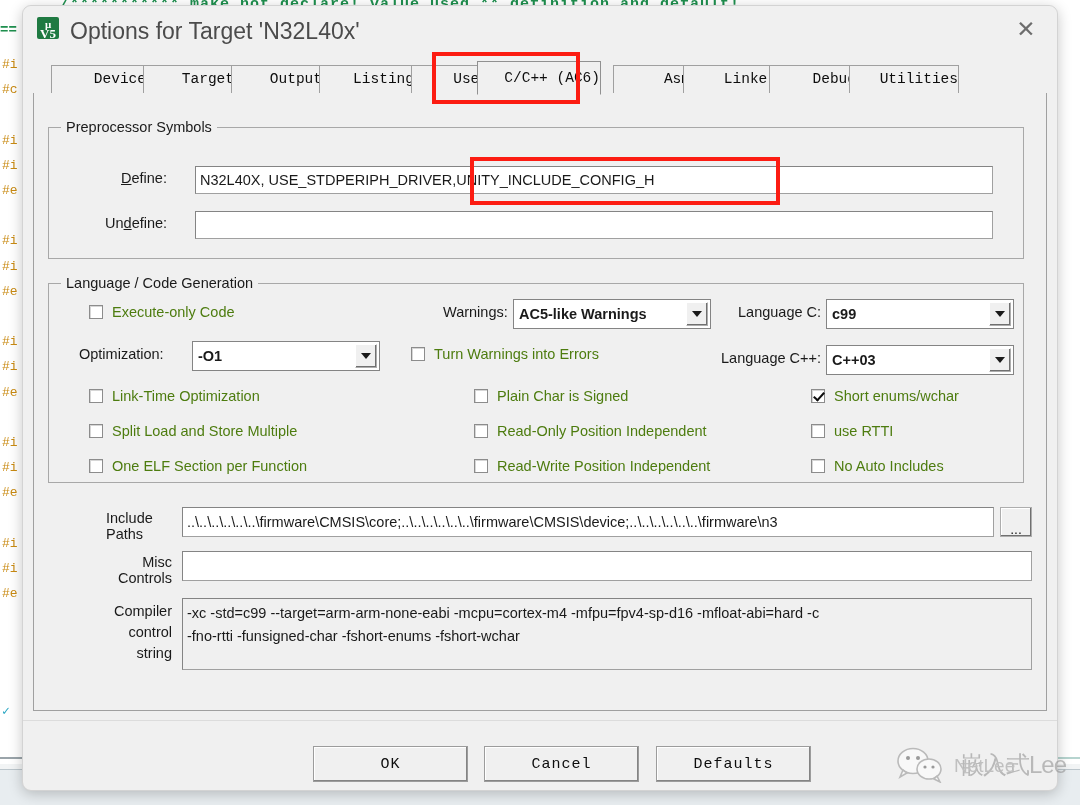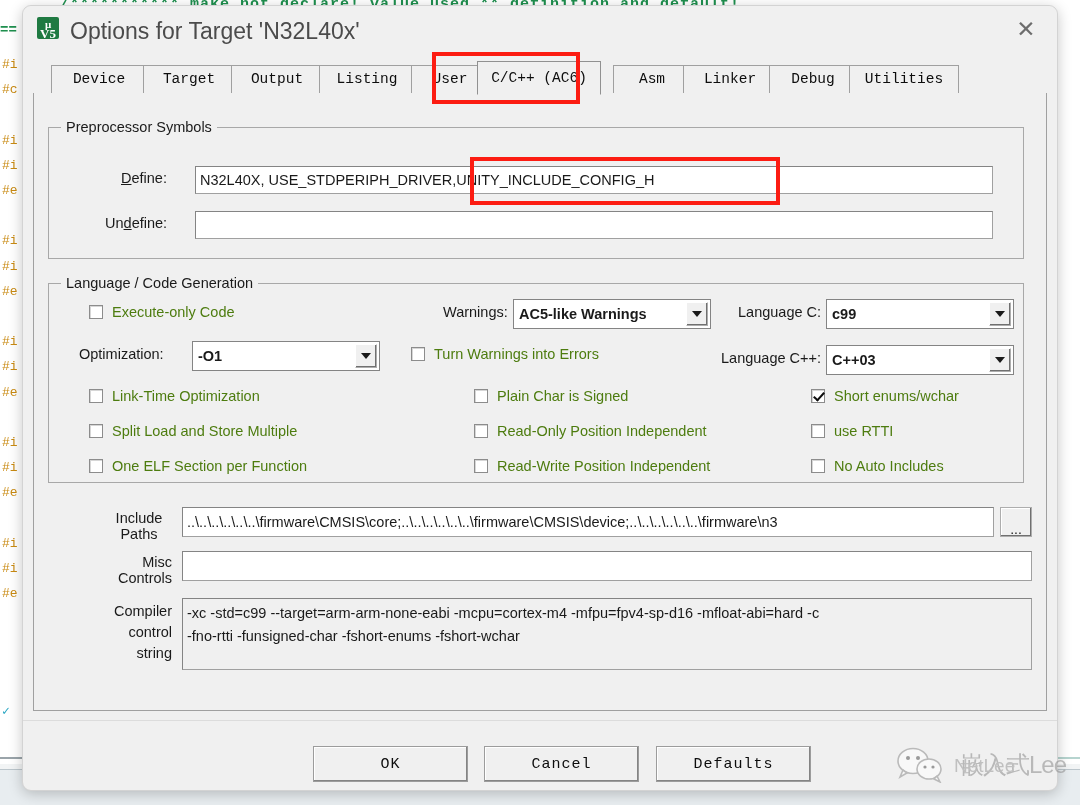--- a/index.html
+++ b/index.html
@@ -123,21 +123,21 @@
   .tab {
     position: absolute;
     top: 4px;
     height: 28px;
     background: #f0f0f0;
     border: 1px solid #a0a0a0;
     border-bottom: none;
     font-family: "Liberation Mono", monospace;
     font-size: 14.5px;
     color: #0d0d0d;
-    text-align: center;
+    text-align: right;
     line-height: 27px;
     white-space: nowrap;
     cursor: pointer;
   }
   .tab.selected {
     top: 0px;
     height: 34px;
     line-height: 33px;
     background: #f0f0f0;
     border: 1px solid #919191;
@@ -469,21 +469,21 @@
         <span class="box"></span><span>Short enums/wchar</span>
       </div>
       <div class="chk" style="left:762px; top:139px;">
         <span class="box"></span><span>use RTTI</span>
       </div>
       <div class="chk" style="left:762px; top:174px;">
         <span class="box"></span><span>No Auto Includes</span>
       </div>
     </div>
 
-    <div class="lbl" style="left:72px; top:417px; text-align:center; width:66px;">
+    <div class="lbl" style="left:72px; top:417px; text-align:left; width:66px;">
       <span>Include</span><br>
       <span>Paths</span>
     </div>
     <div class="txtbox" style="left:148px; top:414px; width:812px; height:30px;">..\..\..\..\..\..\firmware\CMSIS\core;..\..\..\..\..\..\firmware\CMSIS\device;..\..\..\..\..\..\firmware\n3</div>
     <div class="dotsbtn" style="left:966px; top:414px; width:32px; height:30px;">...</div>
 
     <div class="lbl" style="left:72px; top:461px; text-align:right; width:66px;">
       <span>Misc</span><br>
       <span>Controls</span>
     </div>

